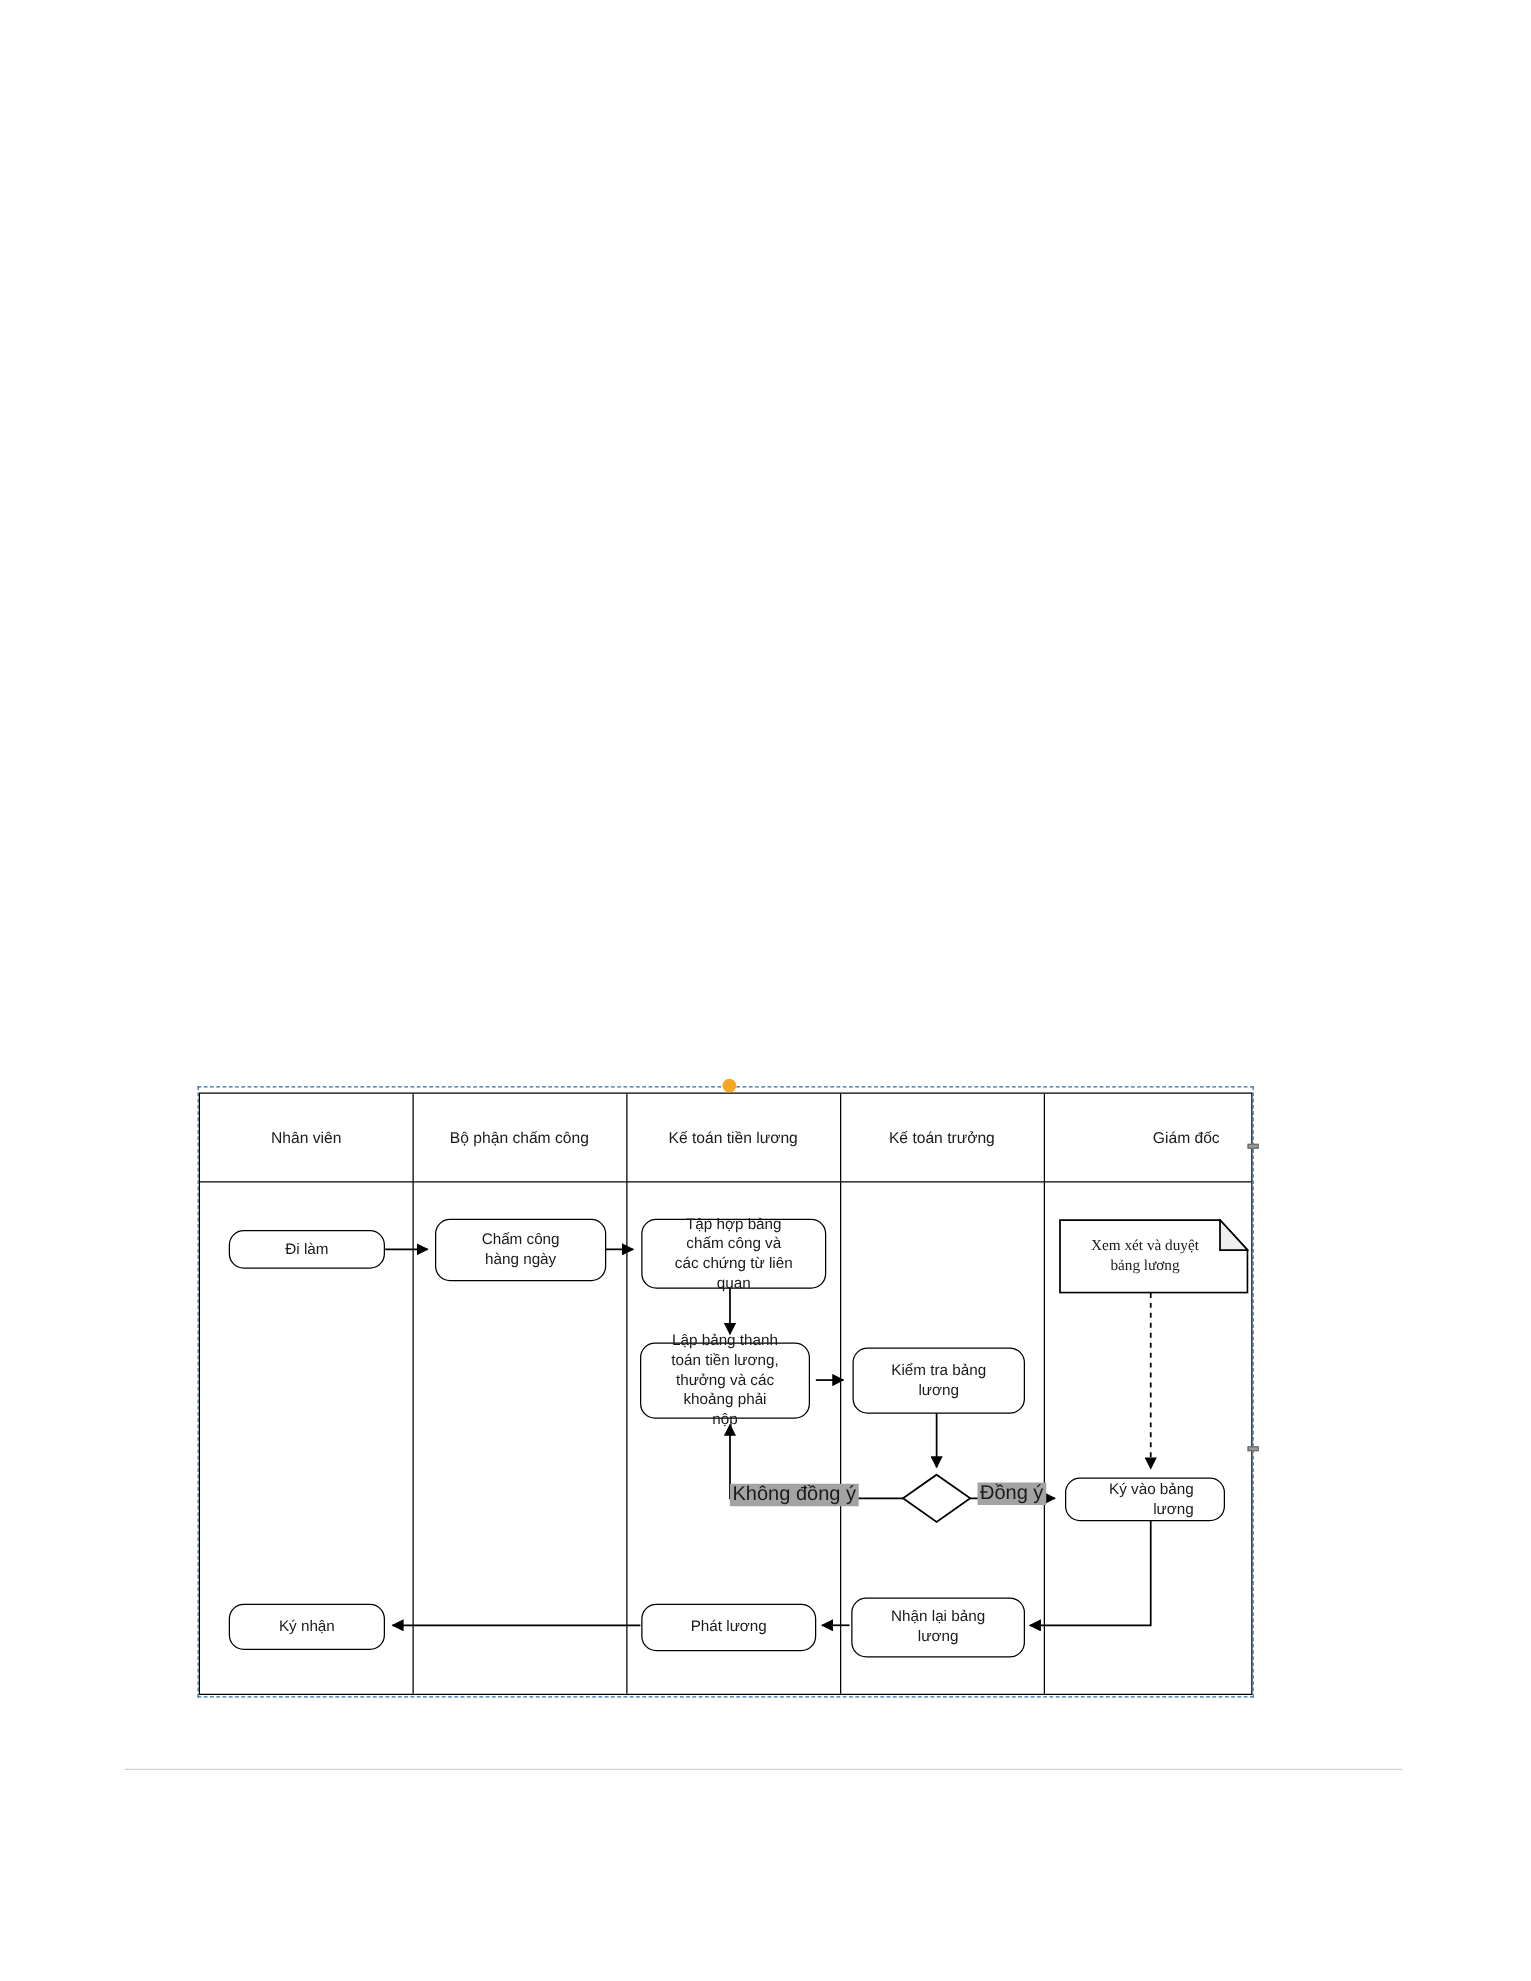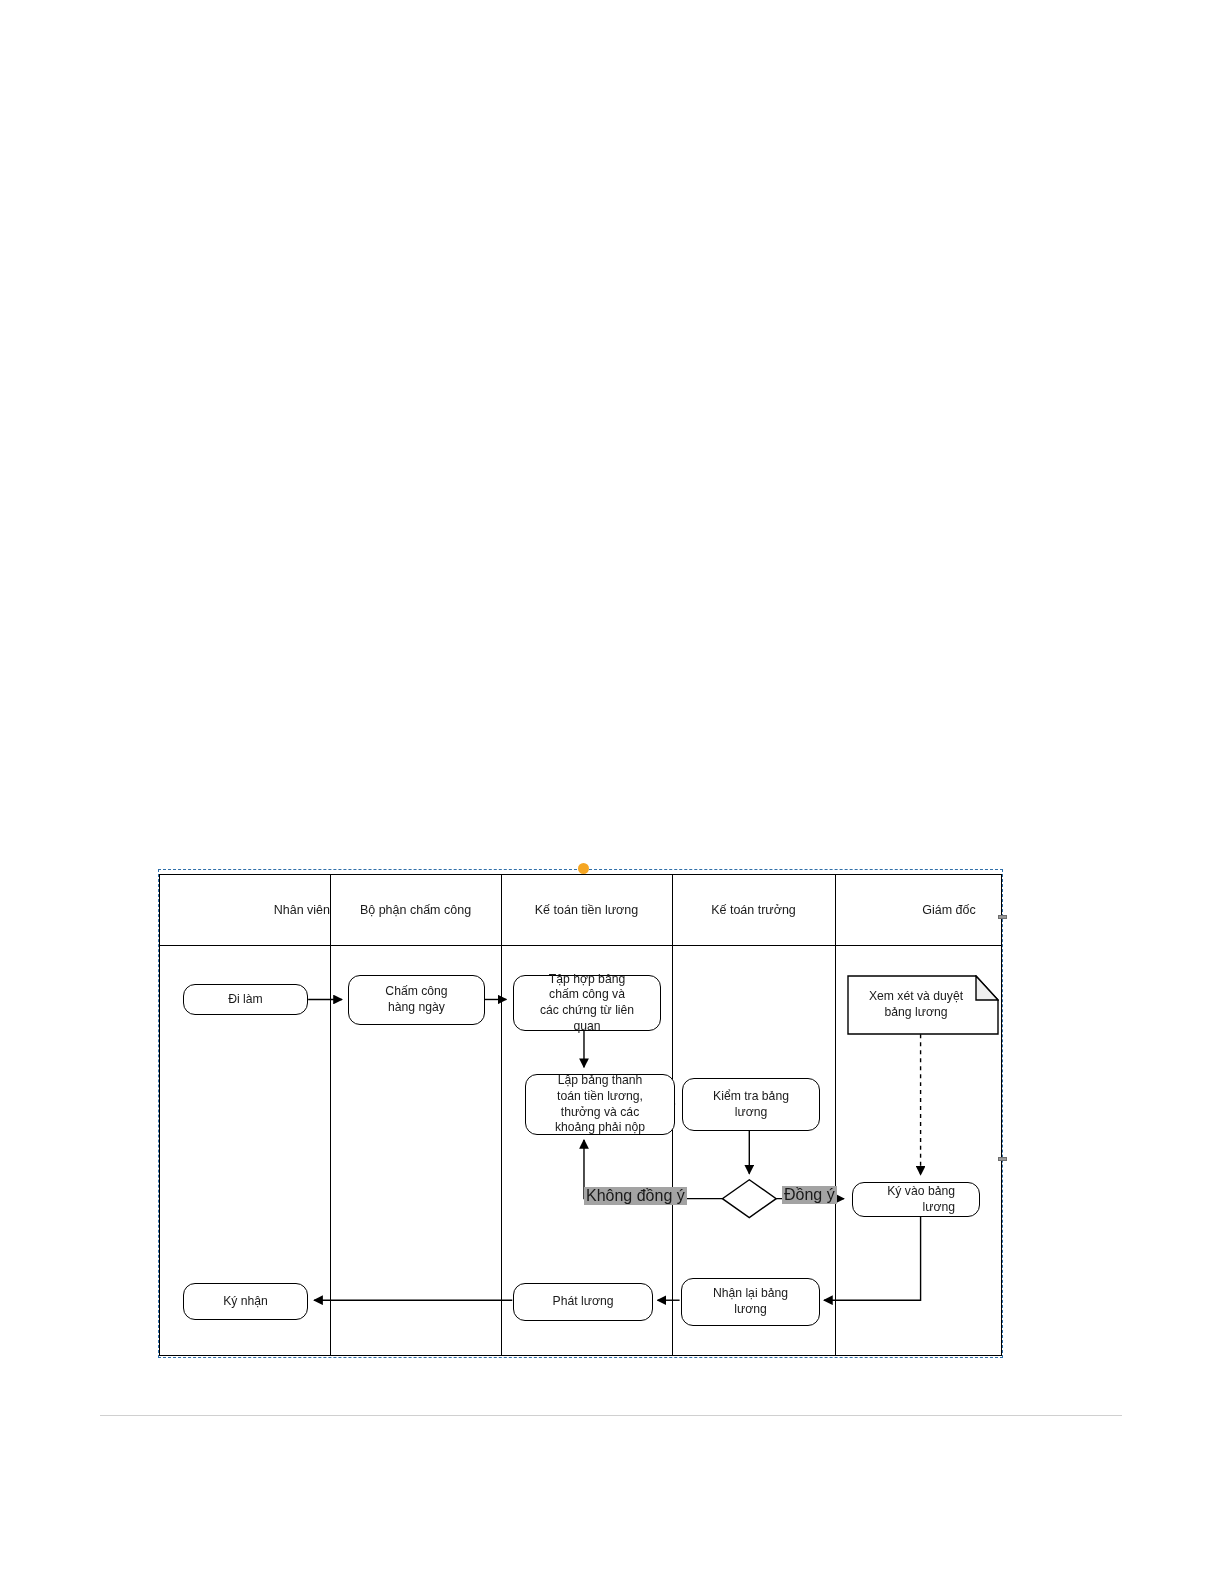--- a/index.html
+++ b/index.html
@@ -117,20 +117,21 @@
     background: #ffffff;
     border: 1.4px solid #000000;
     border-radius: 12px;
     padding: 2px 24px;
   }
   .node.doc {
     border: none;
     border-radius: 0;
     background: transparent;
     padding: 10px;
+    font-family: Liberation Serif, serif;
   }
   .doc-svg {
     position: absolute;
     left: 0; top: 0;
   }
   .doc-label {
     position: relative;
     z-index: 2;
     padding: 0 22px 0 8px;
     text-align: center;
@@ -169,21 +170,21 @@
   <div id="diagram-canvas">
 
     <div id="swimlane-table">
 
       <div class="lane-divider" style="left:170px;"></div>
       <div class="lane-divider" style="left:341px;"></div>
       <div class="lane-divider" style="left:512px;"></div>
       <div class="lane-divider" style="left:675px;"></div>
       <div id="header-divider"></div>
 
-      <div class="lane-header" style="left:0px;width:170px;justify-content:flex-end;">
+      <div class="lane-header" style="left:0px;width:170px;">
         <span>Nhân viên</span>
       </div>
       <div class="lane-header" style="left:170px;width:171px;">
         <span>Bộ phận chấm công</span>
       </div>
       <div class="lane-header" style="left:512px;width:163px;">
         <span>Kế toán trưởng</span>
       </div>
       <div class="lane-header" style="left:341px;width:171px;">
         <span>Kế toán tiền lương</span>
@@ -240,21 +241,21 @@
       </div>
 
       <div class="node doc" style="left:687px;top:100px;width:152px;height:60px;">
         <svg class="doc-svg" width="152" height="60" viewBox="0 0 152 60">
           <path d="M 1 1 L 129 1 L 151 25 L 151 59 L 1 59 Z" fill="#ffffff" stroke="#000000" stroke-width="1.4"></path>
           <path d="M 129 1 L 151 25 L 129 25 Z" fill="#efefef" stroke="#000000" stroke-width="1.4"></path>
         </svg>
         <span class="doc-label">Xem xét và duyệt bảng lương</span>
       </div>
 
-      <div class="node" style="left:365px;top:199px;width:150px;height:61px;">
+      <div class="node" style="left:352px;top:199px;width:136px;height:61px;">
         <span>Lập bảng thanh toán tiền lương, thưởng và các khoảng phải nộp</span>
       </div>
 
       <div class="node" style="left:522px;top:203px;width:138px;height:53px;">
         <span>Kiểm tra bảng lương</span>
       </div>
 
       <div class="diamond" style="left:564px;top:306px;width:54px;height:38px;"></div>
 
       <div class="node" style="left:692px;top:307px;width:128px;height:35px;text-align:right;">

